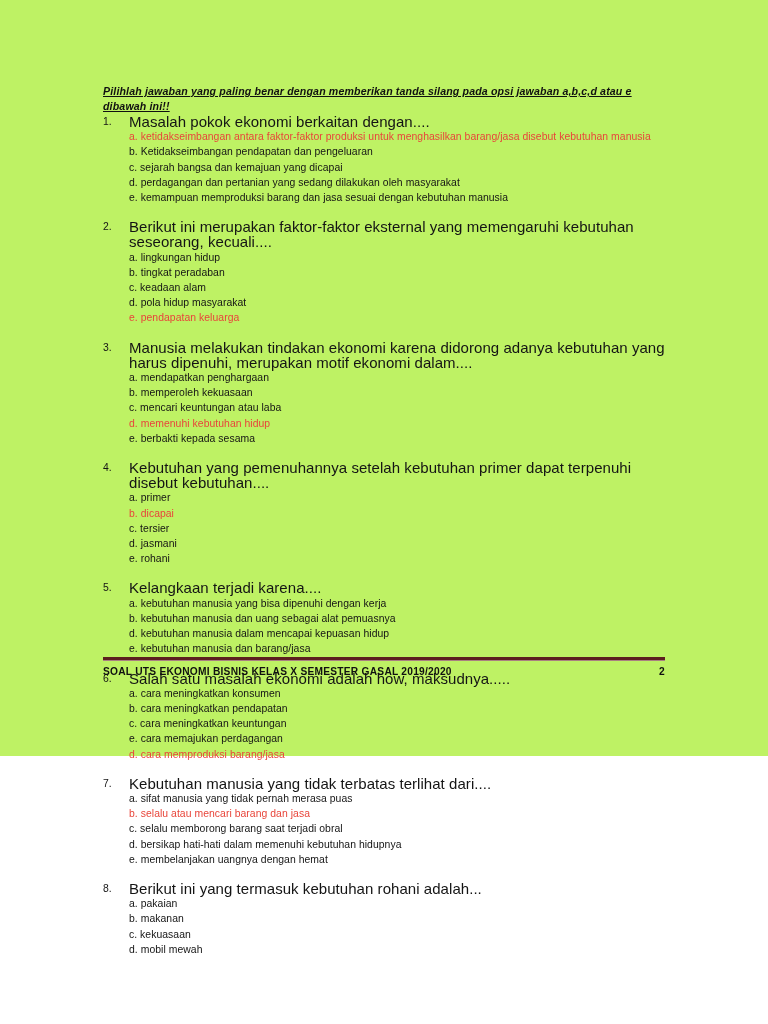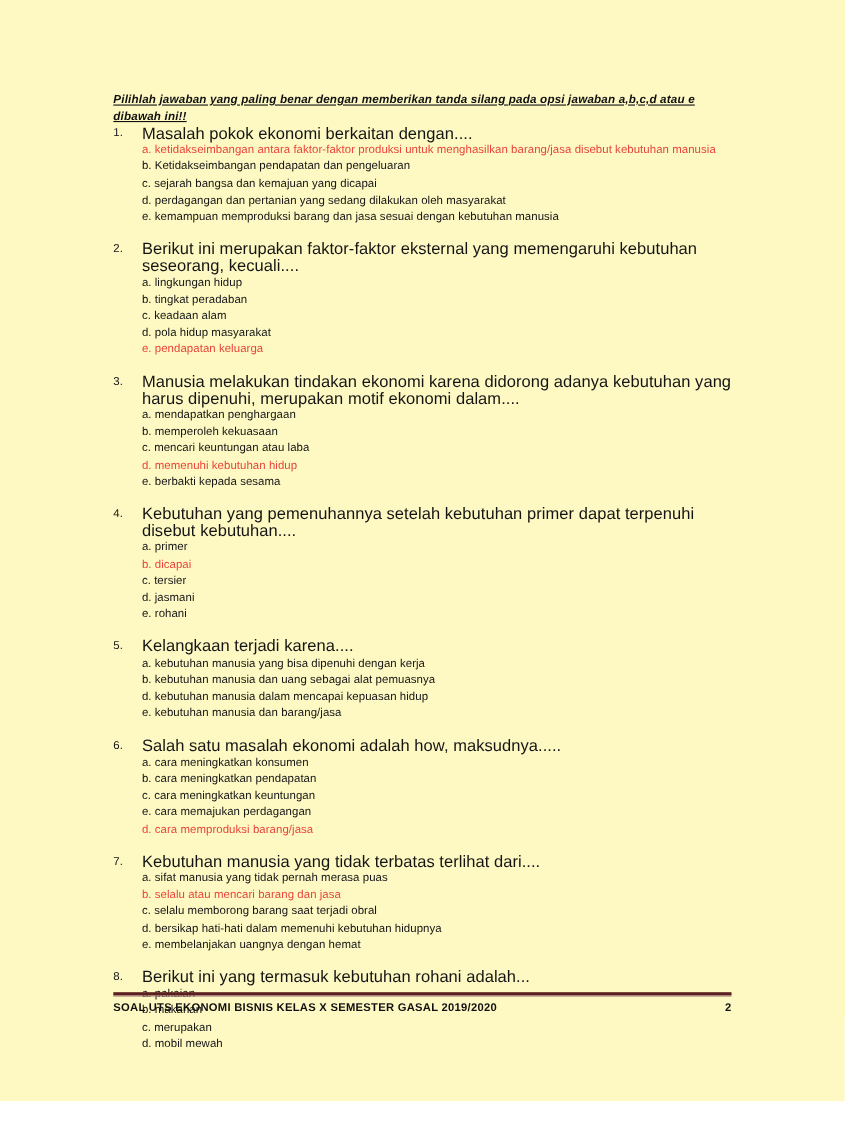--- a/index.html
+++ b/index.html
@@ -12,22 +12,22 @@
     height: 1024px;
     font-family: "Liberation Sans", sans-serif;
     color: #1a1a1a;
     position: relative;
     overflow: hidden;
   }
   .page {
     position: absolute;
     left: 0; top: 0;
     width: 768px;
-    height: 1001px;
-    background: #fef9c3;
+    height: 756px;
+    background: #bef264;
     box-sizing: border-box;
     padding: 84px 103px 0 103px;
   }
   .content {
     width: 562px;
   }
   .instruction {
     font-weight: bold;
     font-style: italic;
     text-decoration: underline;
@@ -207,21 +207,21 @@
           </div>
         </div>
         <div class="question-block">
           <div class="qline">
             <span class="qnum">8.</span>
             <span class="qtext">Berikut ini yang termasuk kebutuhan rohani adalah...</span>
           </div>
           <div class="options">
             <div class="option">a. pakaian</div>
             <div class="option">b. makanan</div>
-            <div class="option">c. merupakan</div>
+            <div class="option">c. kekuasaan</div>
             <div class="option">d. mobil mewah</div>
           </div>
         </div>
       </div>
 
   </div>
 
   <div class="footer">
     <div class="footer-rule"></div>
     <div class="footer-row">

